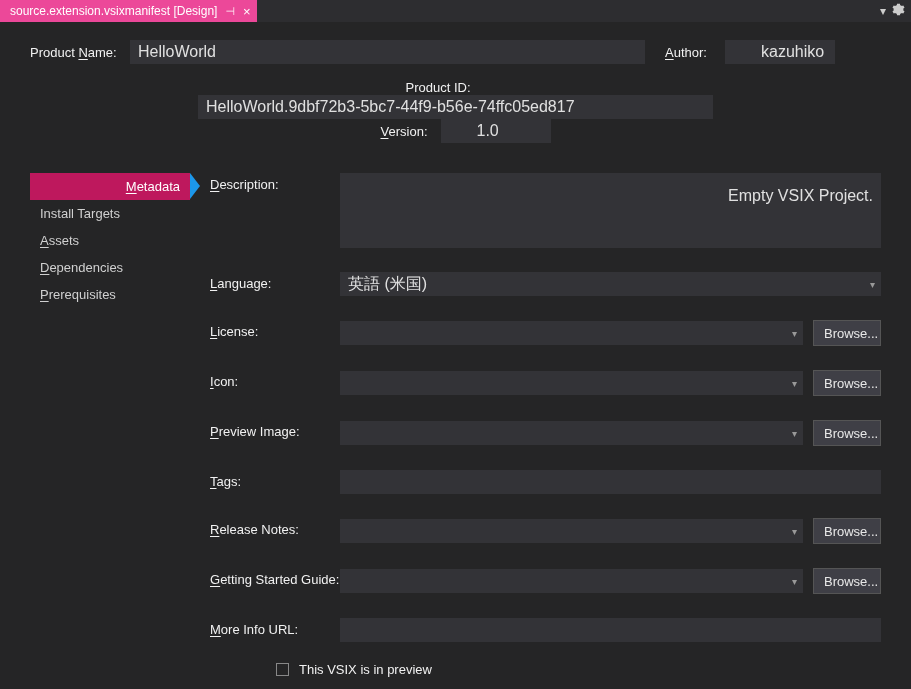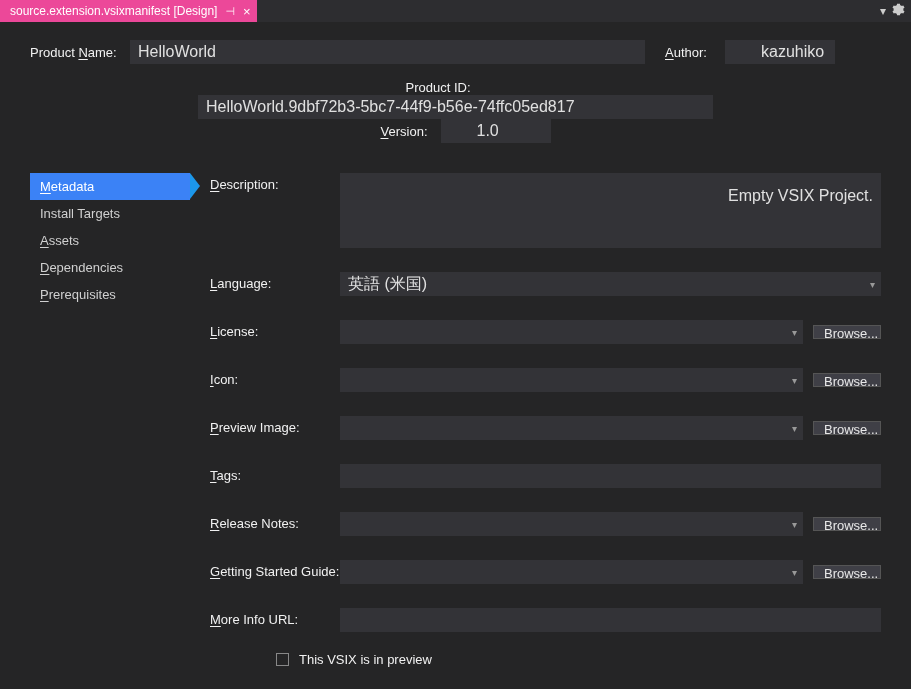--- a/index.html
+++ b/index.html
@@ -61,22 +61,23 @@
   .body { display:flex; margin-top:30px; }
   .sidebar { width:160px; flex-shrink:0; }
   .sidebar-item {
     padding:6px 10px;
     color:#d0d0d0;
     font-size:13px;
     cursor:pointer;
     position:relative;
   }
   .sidebar-item.active {
-    background:#3b82f6;
+    background:#be185d;
     color:#fff;
+    text-align:right;
   }
   .sidebar-item.active::after{
     content:"";
     position:absolute;
     right:-10px; top:0;
     border-left:10px solid #1c97ea;
     border-top:13px solid transparent;
     border-bottom:13px solid transparent;
   }
   .form { flex:1; padding-left:20px; }
@@ -88,21 +89,21 @@
   .sel .inp { width:100%; padding-right:20px; }
   .sel .arrow {
     position:absolute; right:6px; top:50%; transform:translateY(-50%);
     color:#999; font-size:10px; pointer-events:none;
   }
   .browse {
     background:#3f3f46;
     border:1px solid #555;
     color:#e8e8e8;
     padding:0 10px;
-    height:14px;
+    height:26px;
     font-size:13px;
     cursor:pointer;
     width:68px;
     flex-shrink:0;
   }
   .chk-row { display:flex; align-items:center; gap:10px; margin-left:66px; margin-top:-4px;}
   .chk {
     width:13px; height:13px;
     border:1px solid #888;
     background:transparent;

